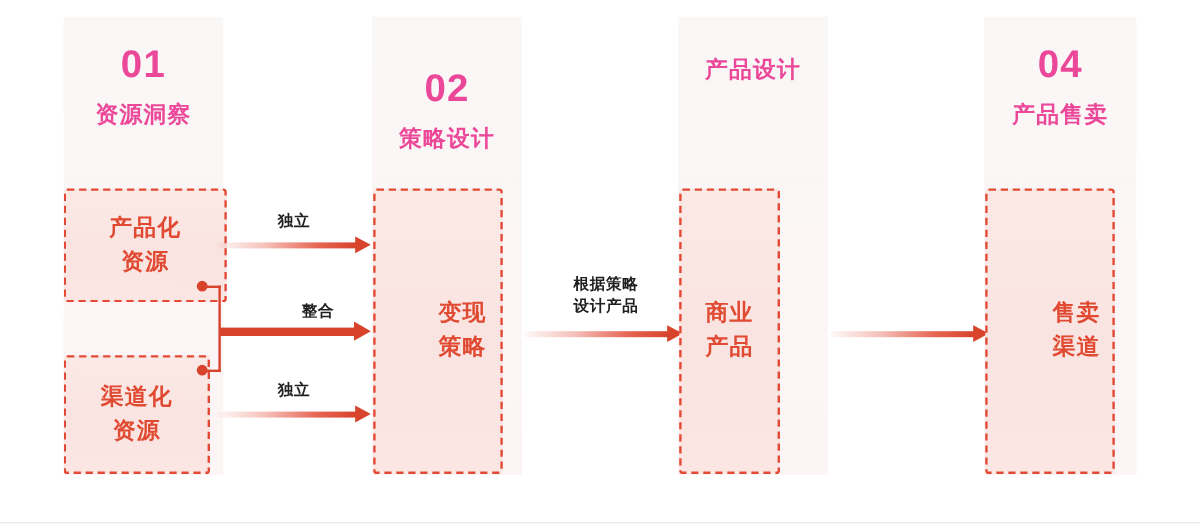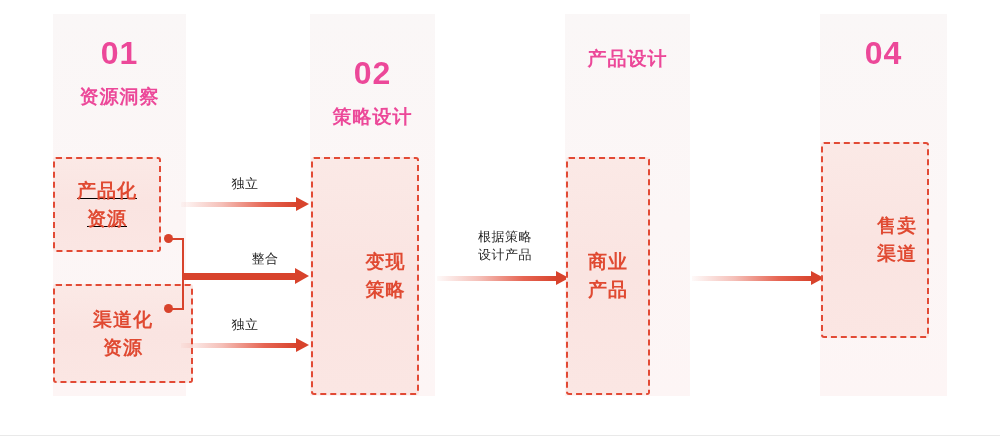--- a/index.html
+++ b/index.html
@@ -108,21 +108,21 @@
   .arrow.solid .head {
     top: -3px;
     border-top: 8px solid transparent;
     border-bottom: 8px solid transparent;
     border-left: 14px solid #d8432c;
   }
 
   .arrow-label {
     position: absolute;
     font-size: 13px;
-    font-weight: 400;
+    font-weight: 700;
     color: #1f1f1f;
     text-align: center;
     line-height: 18px;
     letter-spacing: 0.5px;
     white-space: nowrap;
   }
 
   
   .bracket {
     position: absolute;
@@ -166,28 +166,28 @@
   <div class="strip s1"></div>
   <div class="strip s2"></div>
   <div class="strip s3"></div>
   <div class="strip s4"></div>
 
   <div class="col-head" style="left:53px; top:34px; width:133px;">
     <div class="col-num">01</div>
     <div class="col-title">资源洞察</div>
   </div>
 
-  <div class="dbox" style="left:53px; top:157px; width:108px; height:95px;text-decoration:underline;">
+  <div class="dbox" style="left:53px; top:157px; width:136px; height:95px;">
     <div class="dbox-label">
       <span>产品化</span><br>
       <span>资源</span>
     </div>
   </div>
 
-  <div class="dbox" style="left:53px; top:284px; width:140px; height:99px;">
+  <div class="dbox" style="left:53px; top:296px; width:122px; height:99px;">
     <div class="dbox-label">
       <span>渠道化</span><br>
       <span>资源</span>
     </div>
   </div>
 
   <div class="bracket">
     <div class="bline vert"></div>
     <div class="bline htop"></div>
     <div class="bline hbot"></div>
@@ -251,23 +251,24 @@
     </div>
   </div>
 
   <div class="arrow grad" style="left:692px; top:274px; width:132px;">
     <div class="shaft"></div>
     <div class="head"></div>
   </div>
 
   <div class="col-head" style="left:820px; top:34px; width:127px;">
     <div class="col-num">04</div>
-  </div>
-
-  <div class="dbox" style="left:821px; top:142px; width:108px; height:196px;padding-left:44px;">
+    <div class="col-title">产品售卖</div>
+  </div>
+
+  <div class="dbox" style="left:821px; top:157px; width:108px; height:238px;padding-left:44px;">
     <div class="dbox-label">
       <span>售卖</span><br>
       <span>渠道</span>
     </div>
   </div>
 
   <div class="divider"></div>
 </div>
 
 </body></html>

